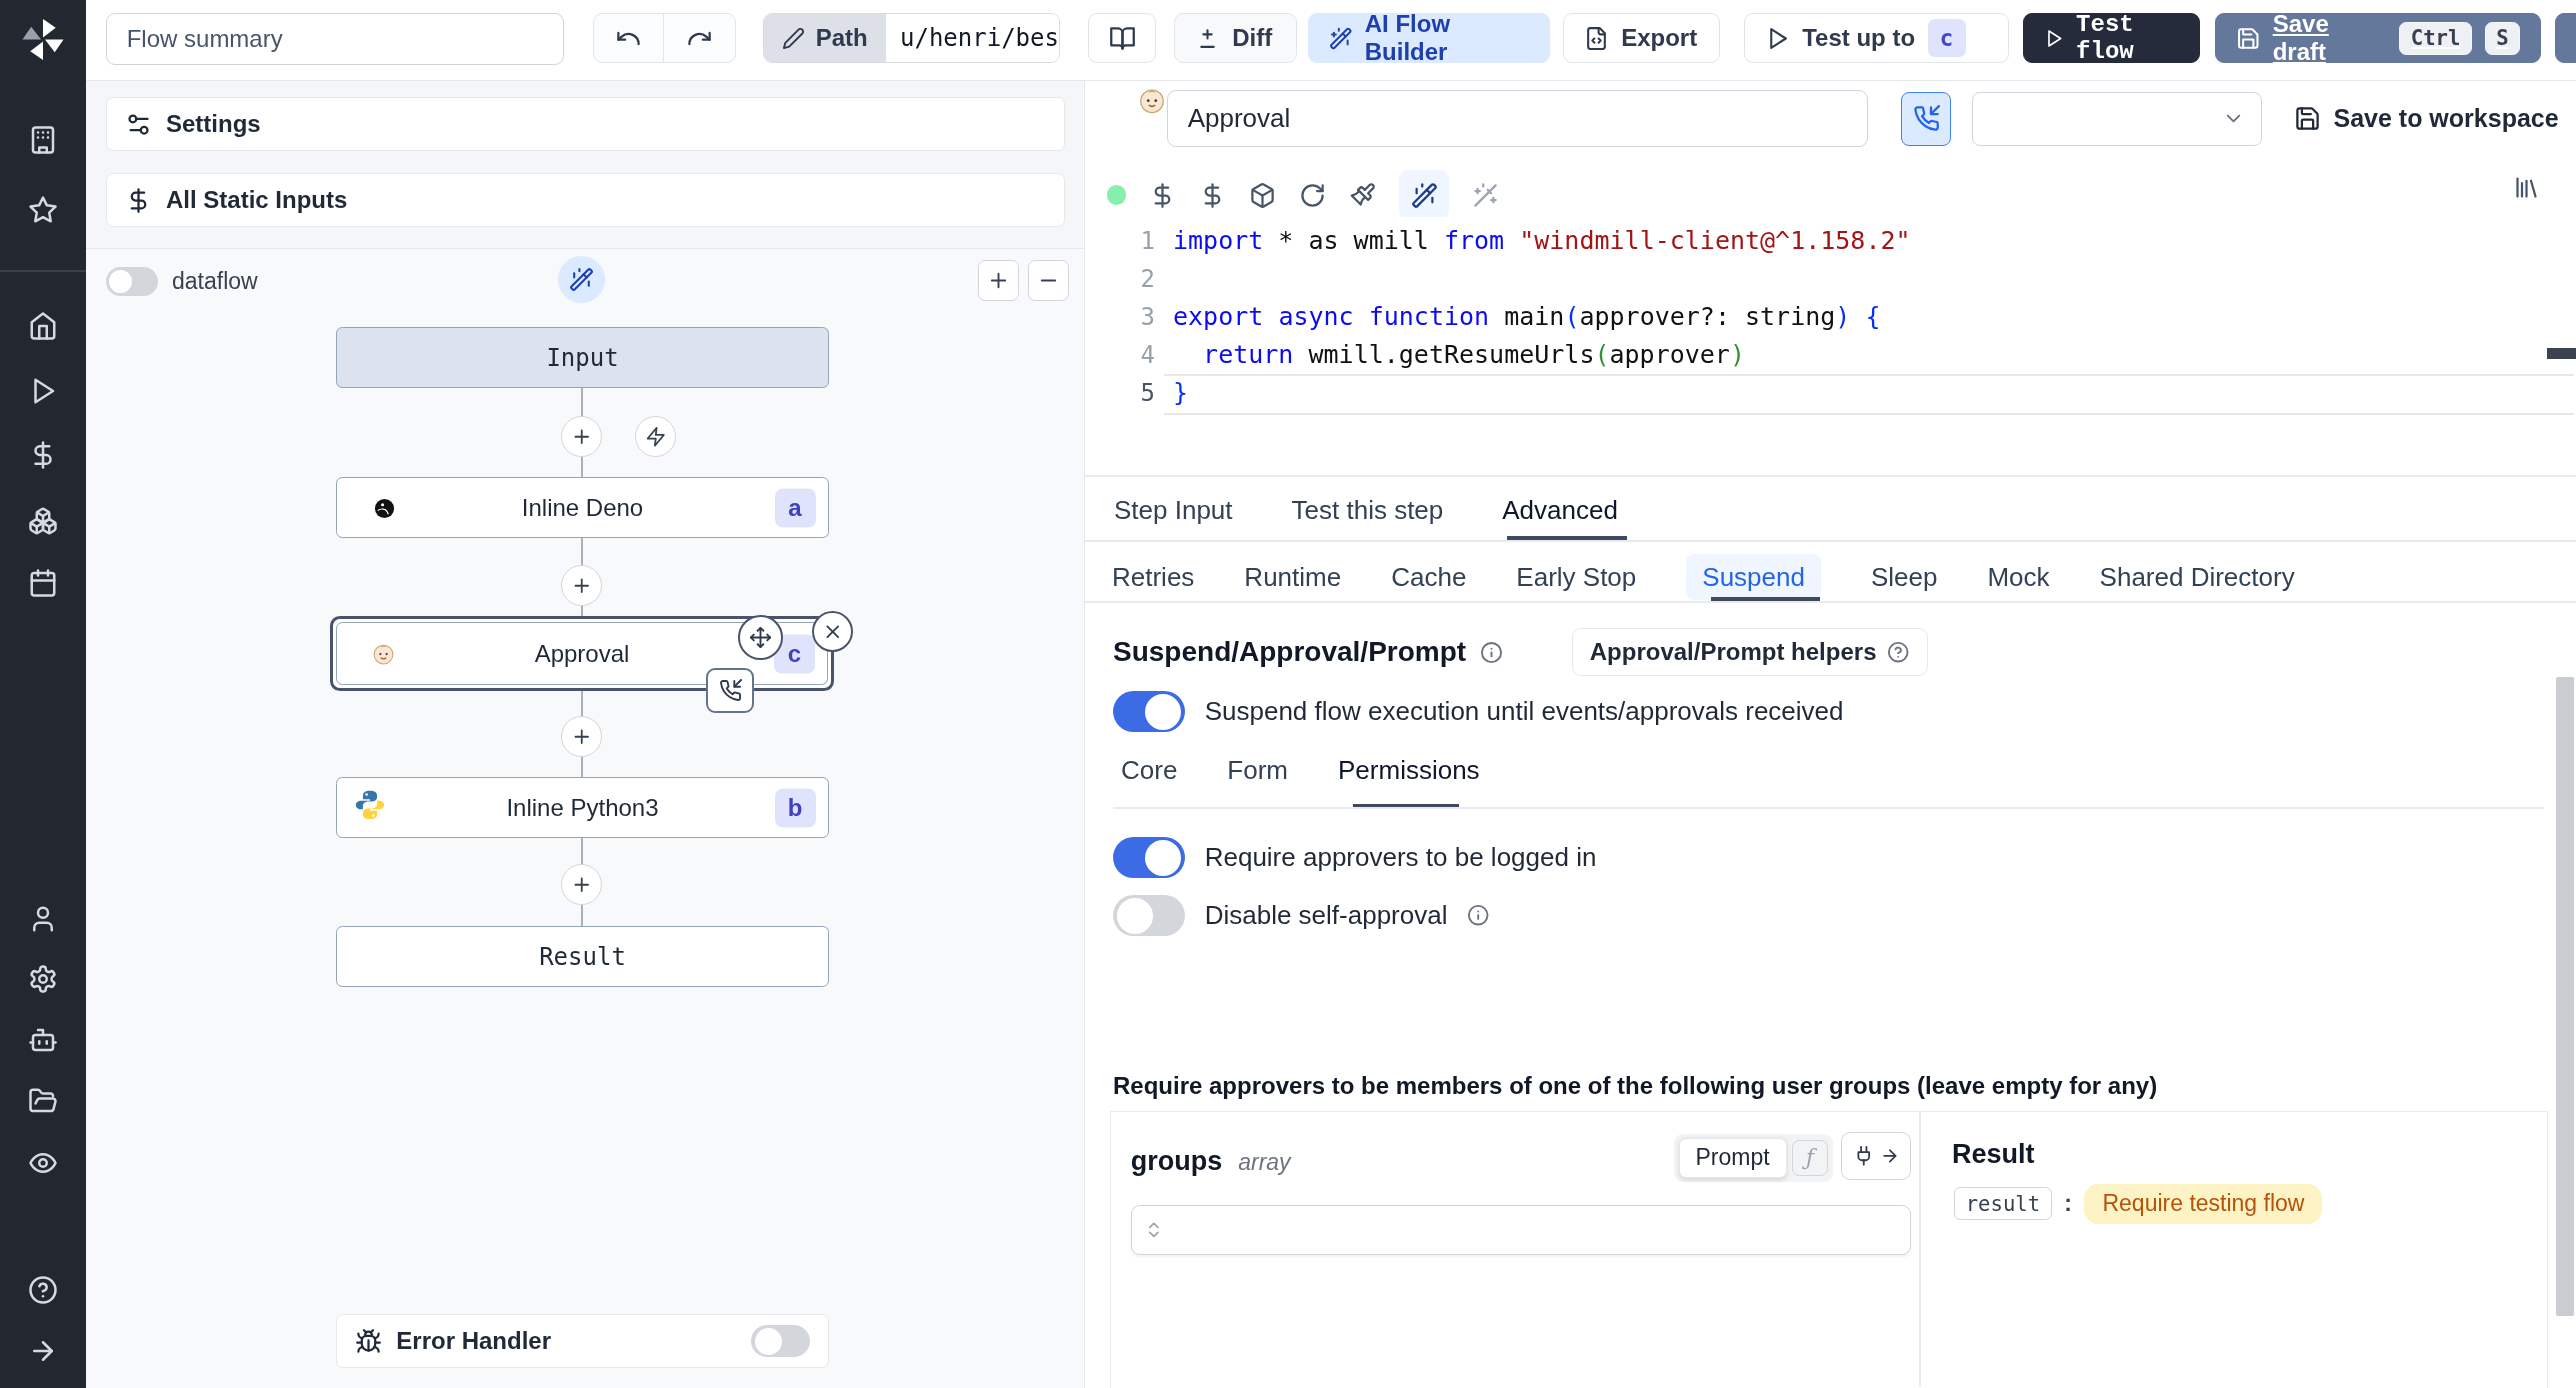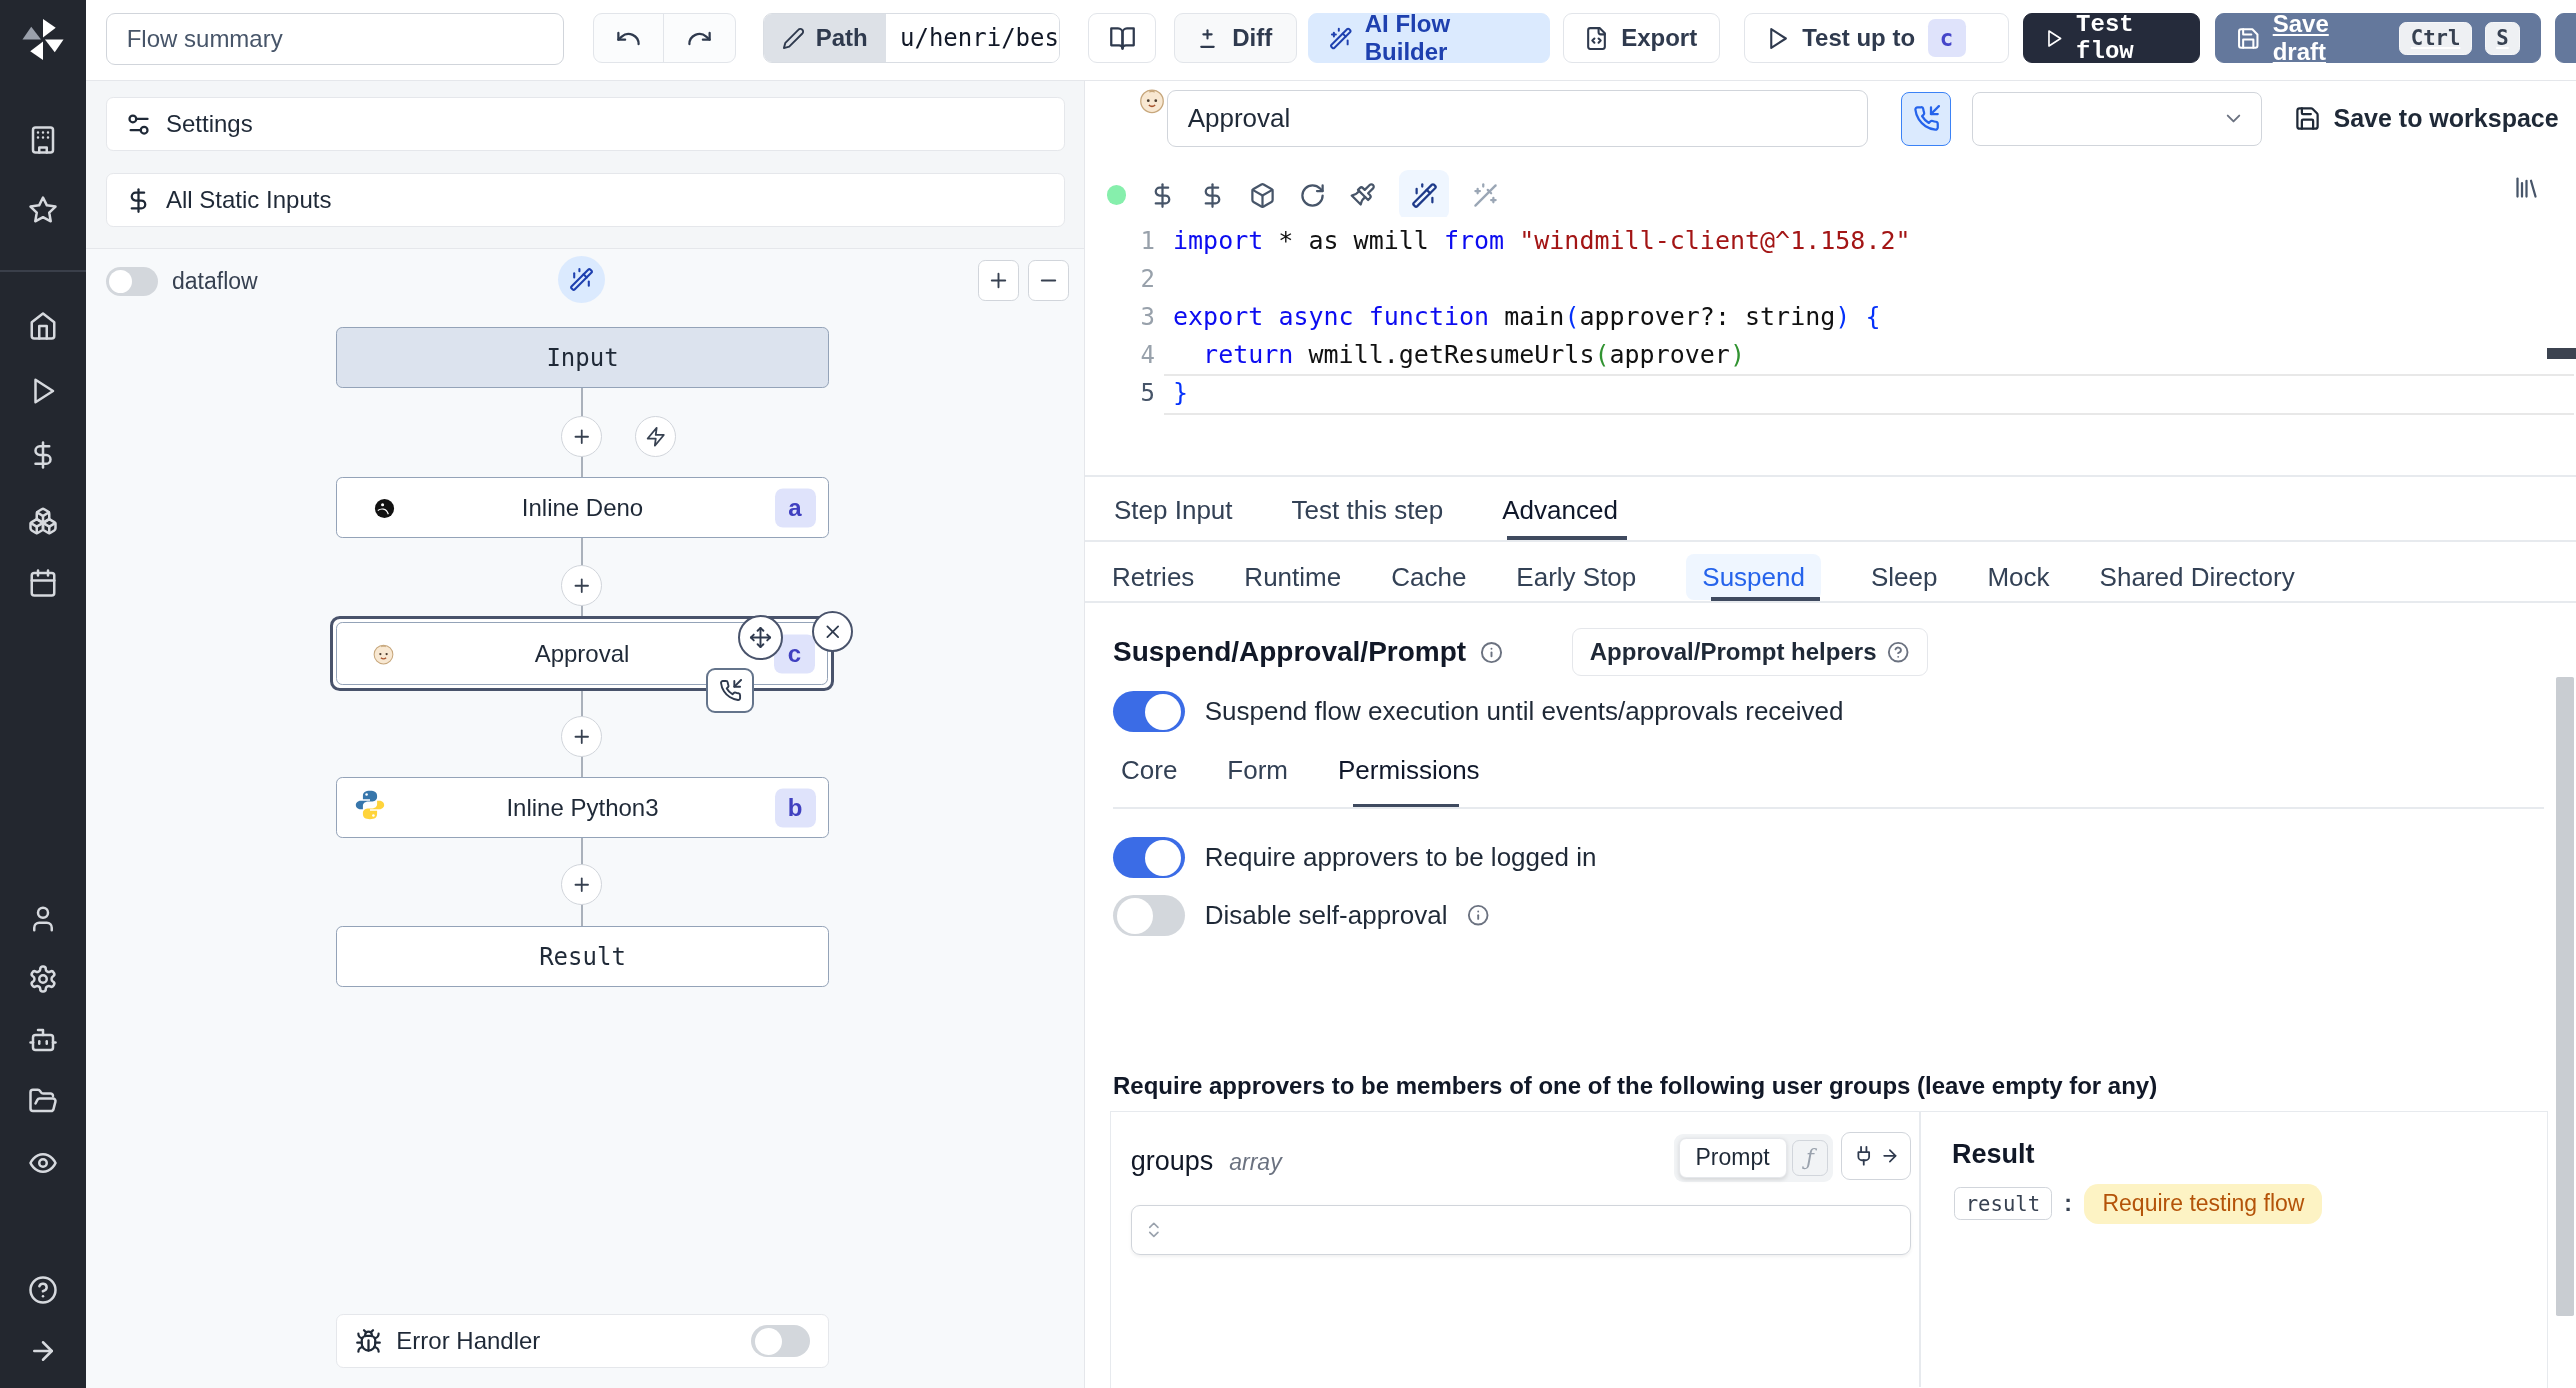--- a/index.html
+++ b/index.html
@@ -27,21 +27,21 @@
 
   
   #sidebar { position:absolute; left:0; top:0; width:86px; height:1388px; background:#23272f; z-index:6; display:block; }
   .sb-ic { position:absolute; left:50%; transform:translate(-50%,-50%); color:#d6d9de; }
   .sb-sep { position:absolute; left:0; width:86px; height:1.8px; background:#3a3f4a; }
 
   
   #flowpanel { position:absolute; left:86px; top:81px; width:998px; height:1308px; background:#f4f6f8; }
   #graphbg { position:absolute; left:0; top:167px; width:998px; height:1140px; background:#f7f9fb; border-top:1.8px solid #e5e7eb; }
   .card { position:absolute; left:19.7px; width:959px; height:54px; background:#fff; border:1.8px solid #e5e7eb; border-radius:7.2px;
-    display:flex; align-items:center; gap:14.3px; padding:0 18px; font-size:24px; font-weight:normal; color:#1f2937; }
+    display:flex; align-items:center; gap:14.3px; padding:0 18px; font-size:24px; font-weight:bold; color:#1f2937; }
   .toggle { border-radius:894px; background:#d3d7dc; position:relative; flex:none; }
   .toggle.on { background:#3b6ce6; }
   .toggle .knob { position:absolute; top:2.7px; background:#fff; border-radius:50%; }
   .node { position:absolute; left:250px; width:493px; height:61px; background:#fff; border:1.8px solid #94a3b8; border-radius:6.3px;
     display:flex; align-items:center; justify-content:center; font-size:24px; color:#1f2937; }
   .node.io { background:#dce3ee; font-family:"DejaVu Sans Mono", monospace; }
   .node .badge { position:absolute; right:12.5px; top:50%; transform:translateY(-50%); background:#dfe3fb; color:#4040c0;
     border-radius:8px; font-weight:bold; font-size:24px; min-width:41px; height:39px; display:flex; align-items:center; justify-content:center; }
   .node .lang { position:absolute; left:16px; top:50%; transform:translateY(-50%); }
   .ts-badge { width:36px; height:36px; background:#4a7ec2; border-radius:6.3px; position:relative; }
@@ -661,21 +661,21 @@
       </svg>
   </div>
 
   <div class="rp-abs" style="left:28px; top:991px; font-size:24px; font-weight:bold; color:#111827;">Require approvers to be members of one of the following user groups (leave empty for any)</div>
 
   <div class="rp-abs" style="left:25px; top:962px; width:1438px; height:0;"></div>
   <div class="rp-abs" style="left:25px; top:1030px; width:1438px; height:277px; border:1.8px solid #e7eaee; border-bottom:none;">
     <div class="rp-abs" style="left:808px; top:0; width:1.8px; height:275px; background:#e7eaee;"></div>
 
     <div class="rp-abs" style="left:19.7px; top:34px; display:flex; align-items:baseline; gap:16px;">
-      <span style="font-size:27px; font-weight:normal; color:#111827;">groups</span>
+      <span style="font-size:27px; font-weight:bold; color:#111827;">groups</span>
       <span style="font-size:23px; font-style:italic; color:#6b7280;">array</span>
     </div>
 
     <div class="seg" style="left:563px; top:21.5px;">
       <span class="on">Prompt</span>
       <span class="fx">ƒ</span>
     </div>
     <div class="rp-abs icbtn" style="left:730px; top:19.7px; width:70px; height:48px; border:1.8px solid #d1d5db; border-radius:9px; gap:5.4px; color:#2f3a4e;">
       <svg class="ic" width="21.5" height="21.5" viewBox="0 0 24 24">
           <path d="M12 22v-5"></path>

